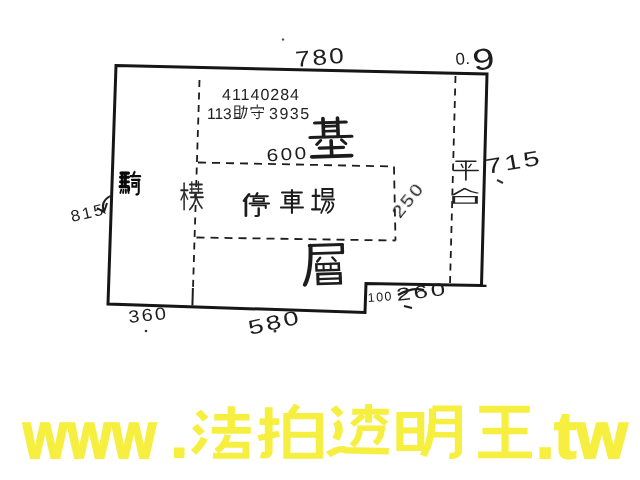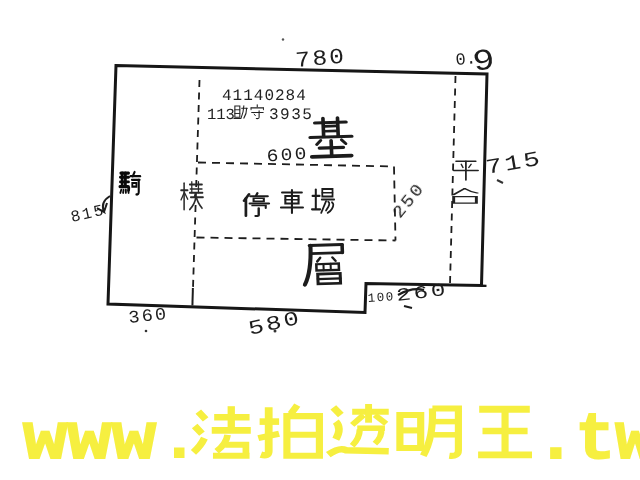--- a/index.html
+++ b/index.html
@@ -1,17 +1,17 @@
 <!DOCTYPE html>
 <html><head>
 <meta charset="utf-8">
 <style>
 html,body{margin:0;padding:0;background:#ffffff;}
 #page{position:relative;width:640px;height:480px;background:#ffffff;overflow:hidden;
-font-family:Liberation Mono, monospace;}
+font-family:Liberation Sans, sans-serif;}
 svg{position:absolute;left:0;top:0;}
 text{-webkit-font-smoothing:antialiased;text-rendering:geometricPrecision;}
 </style>
 </head>
 <body>
 <div id="page">
 <svg width="640" height="480" viewBox="0 0 640 480">
 <defs>
 <g id="g-ji" stroke="#1c1c1c" fill="none" stroke-linecap="round">
   <path d="M20 16 H80" stroke-width="7"></path>

